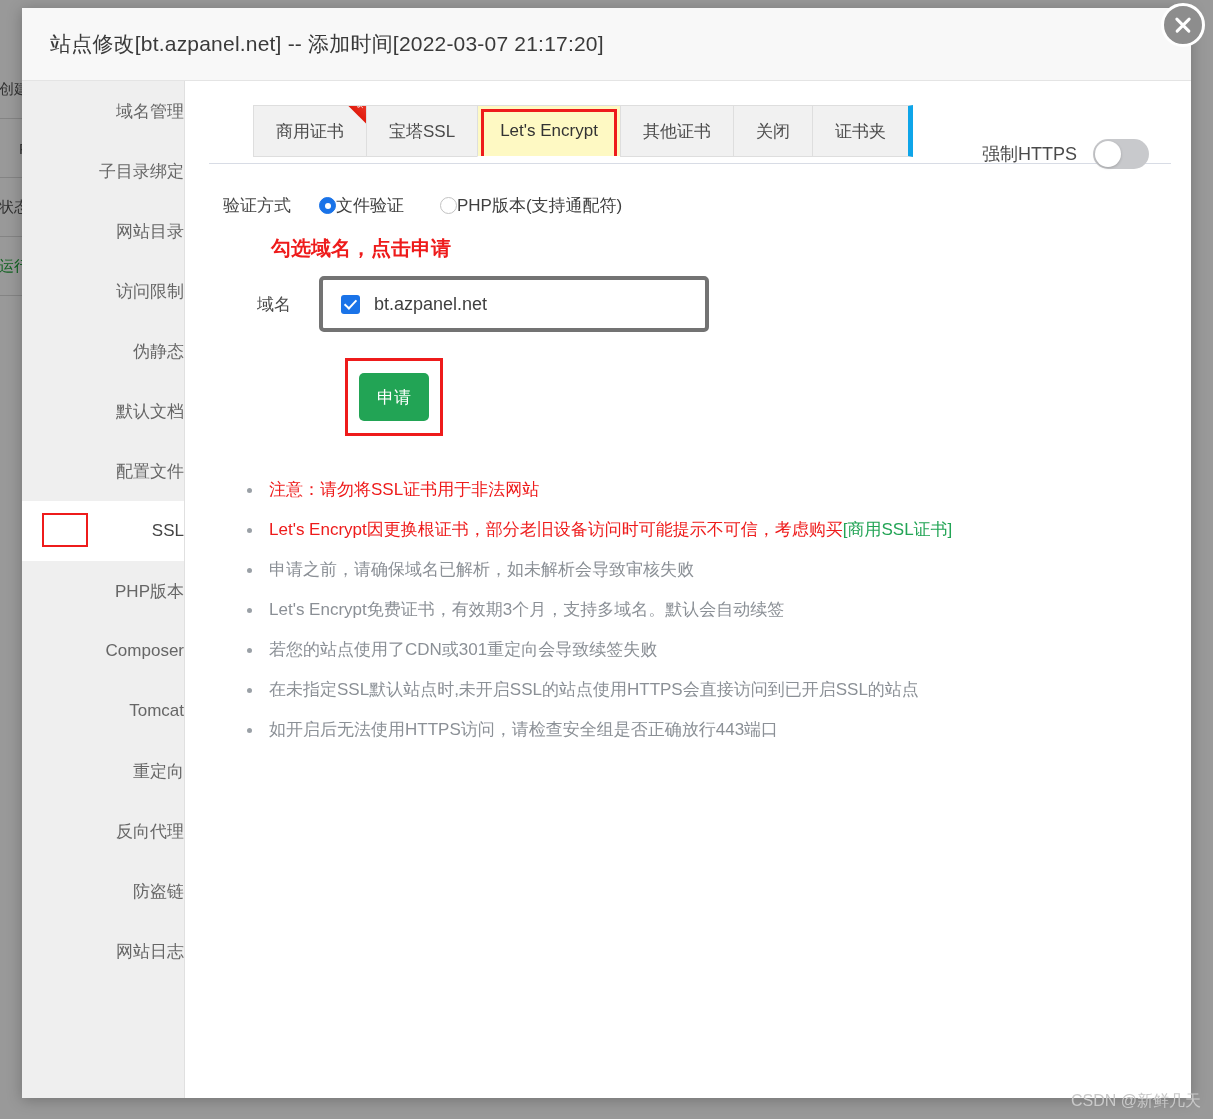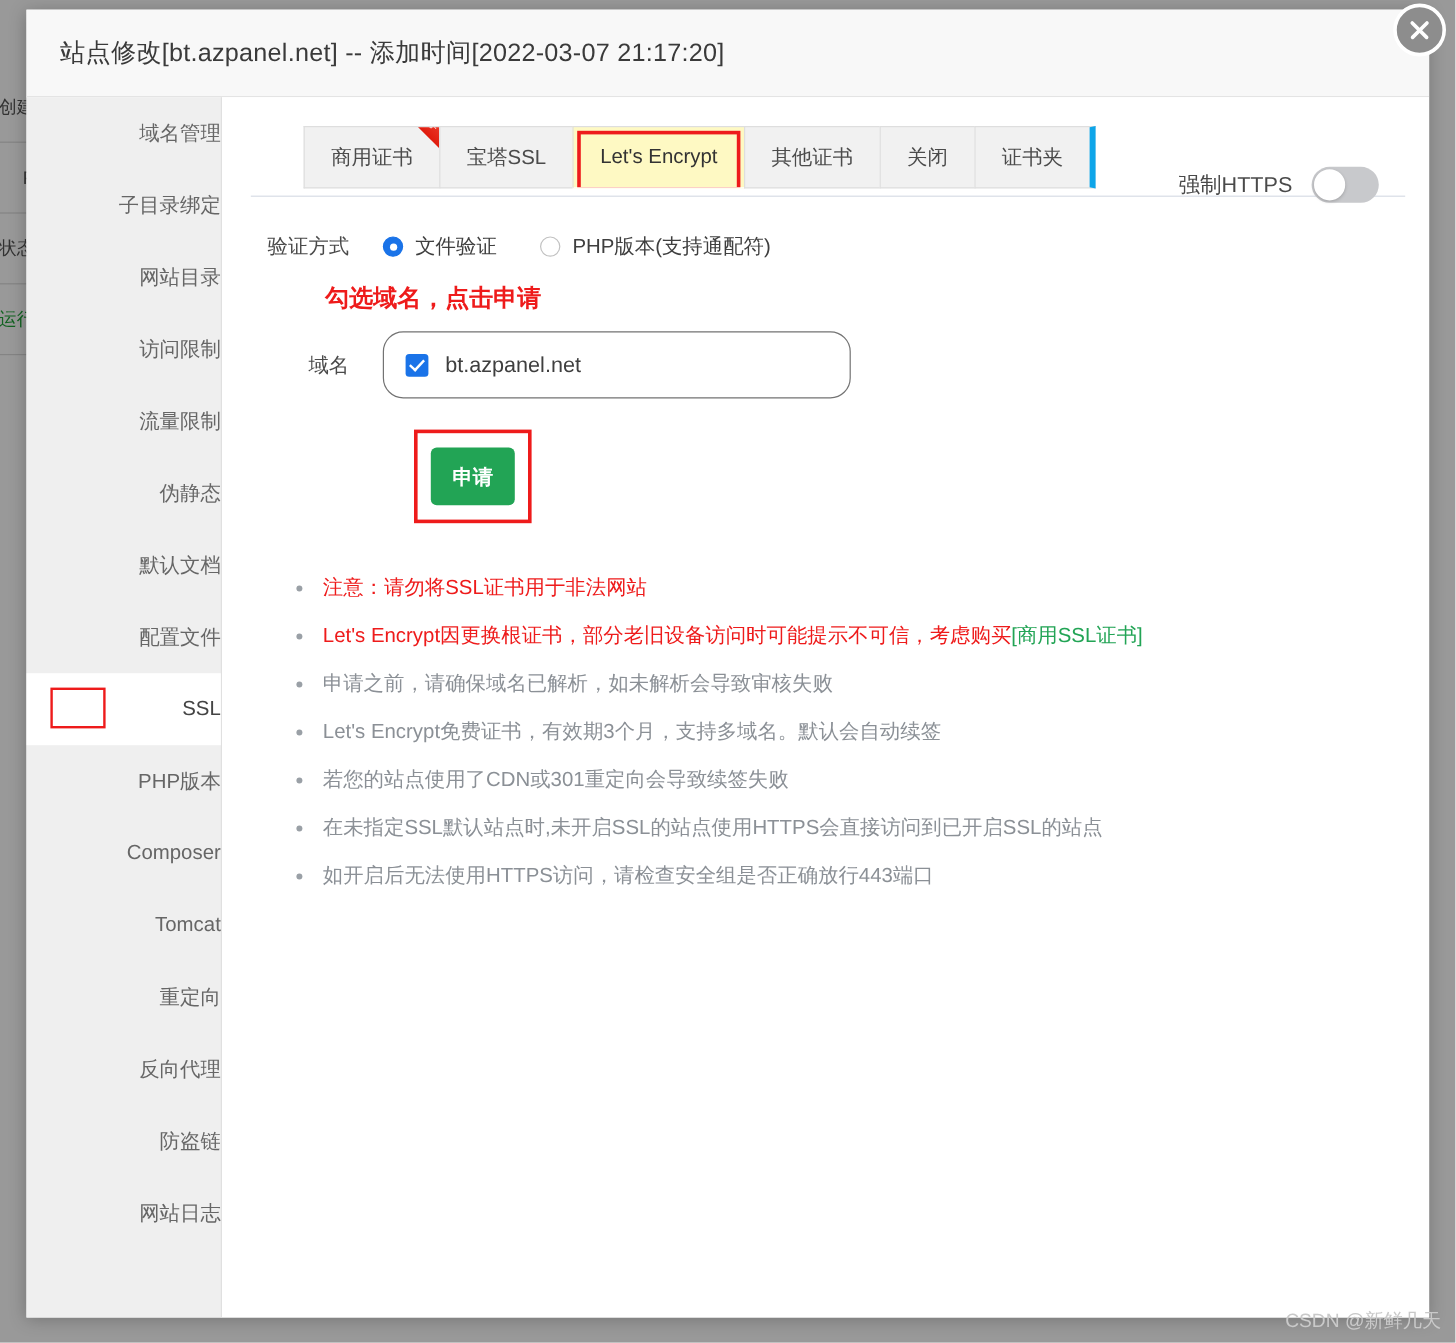--- a/index.html
+++ b/index.html
@@ -243,21 +243,20 @@
     color: #4a4a4a;
     padding-right: 28px;
     box-sizing: border-box;
     white-space: nowrap;
     flex: 0 0 auto;
   }
   .radio-group { display: flex; align-items: center; gap: 36px; }
   .radio-opt {
     display: flex;
     align-items: center;
-    gap: 10px;
     font-size: 17px;
     color: #3f3f3f;
     cursor: pointer;
     white-space: nowrap;
   }
   .radio-dot {
     width: 17px;
     height: 17px;
     border-radius: 50%;
     border: 1px solid #c2c2c2;
@@ -284,22 +283,22 @@
     font-size: 20px;
     font-weight: bold;
     margin: 18px 0 14px 62px;
     white-space: nowrap;
   }
 
   #domain-row { margin-top: 6px; }
   #domain-box {
     width: 390px;
     height: 56px;
-    border: 1px solid #737373;
-    border-radius: 17px;
+    border: 4px solid #737373;
+    border-radius: 5px;
     display: flex;
     align-items: center;
     padding-left: 18px;
     box-sizing: border-box;
     background: #fff;
     overflow: hidden;
   }
   .chk {
     width: 19px;
     height: 19px;
@@ -346,21 +345,20 @@
     width: 70px;
     height: 48px;
     background: #22a455;
     border: none;
     border-radius: 5px;
     color: #ffffff;
     font-size: 17px;
     font-family: inherit;
     cursor: pointer;
     padding: 0;
-    font-weight: bold;
   }
 
   
   #notes {
     margin: 34px 0 0 0;
     padding: 0 24px 0 34px;
     list-style: none;
   }
   #notes li {
     position: relative;
@@ -449,23 +447,20 @@
           <span>域名管理</span>
         </div>
       <div class="side-item">
           <span>子目录绑定</span>
         </div>
       <div class="side-item">
           <span>网站目录</span>
         </div>
       <div class="side-item">
           <span>访问限制</span>
-        </div>
-      <div class="side-item">
-          <span>流量限制</span>
         </div>
       <div class="side-item">
           <span>伪静态</span>
         </div>
       <div class="side-item">
           <span>默认文档</span>
         </div>
       <div class="side-item">
           <span>配置文件</span>
         </div>

